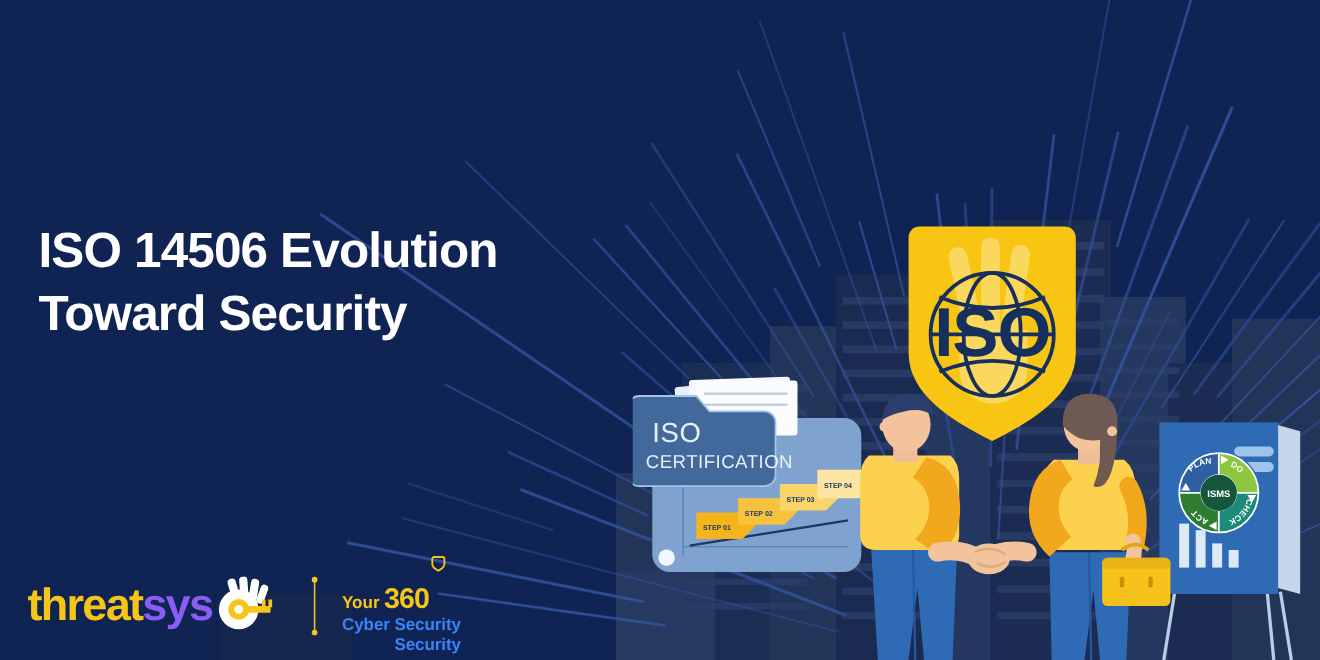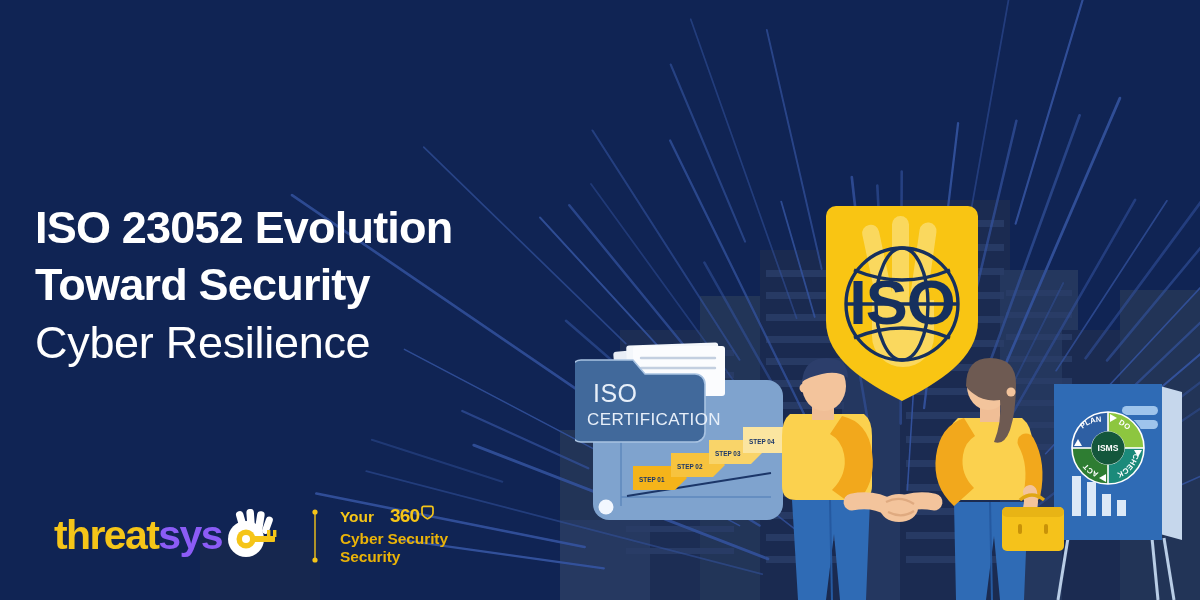--- a/index.html
+++ b/index.html
@@ -20,35 +20,35 @@
   .hl-bold {
     display:block; color:#ffffff; font-weight:bold;
     font-size:45px; letter-spacing:-0.8px; line-height:1.26;
     white-space:nowrap;
   }
   .hl-light {
     display:block; color:#ffffff; font-weight:300;
     font-size:45px; letter-spacing:-0.3px; line-height:1.26;
     margin-top:2px; white-space:nowrap;
   }
-  #brand { position:absolute; left:54px; top:505px; z-index:45;
-           display:flex; align-items:center; }
+  #brand { position:absolute; left:25px; top:505px; z-index:45;
+           display:flex; align-items:center;text-align:right; }
   .wordmark { font-size:41px; font-weight:bold; letter-spacing:-1.6px;
               line-height:1; display:flex; align-items:baseline; }
   .wm-y { color:#F5C518; }
   .wm-w { color:#8b5cf6; }
   .hand-key { margin-left:-2px; }
   .divider-wrap { margin:0 22px 0 30px; }
   .tagline { line-height:1.18; }
-  .tag-row { font-size:15.5px; font-weight:bold; color:#eab308;
+  .tag-row { font-size:15.5px; font-weight:bold; color:#3b82f6;
              letter-spacing:-0.1px; white-space:nowrap; }
-  .tag-360 { font-size:19px; font-weight:bold; color:#F5C518;
-             letter-spacing:-0.8px; }
+  .tag-360 { font-size:26px; font-weight:bold; color:#F5C518;
+             letter-spacing:-0.8px;margin-top:24px; }
   .tag-your { font-size:15.5px; font-weight:bold; color:#F5C518;
-              margin-right:16px; }
+              margin-right:4px; }
   .row1 { display:flex; align-items:baseline; }
 </style>
 </head>
 <body>
 
 <div id="banner">
 
   <svg class="layer" viewBox="0 0 1200 600" preserveAspectRatio="none" style="z-index:2;">
     <rect x="620" y="330" width="120" height="270" fill="#1C2D54"></rect>
     <rect x="700" y="296" width="62" height="304" fill="#223character"></rect>
@@ -350,23 +350,22 @@
 
     <g fill="#DCE9F7">
       <rect x="26" y="98" width="9" height="40"></rect>
       <rect x="41" y="104" width="9" height="34"></rect>
       <rect x="56" y="116" width="9" height="22"></rect>
       <rect x="71" y="122" width="9" height="16"></rect>
     </g>
   </svg>
 
   <div id="headline">
-    <span class="hl-bold">ISO 23052 Evolution</span>
+    <span class="hl-bold">ISO 14506 Evolution</span>
     <span class="hl-bold">Toward Security</span>
-    <span class="hl-light">Cyber Resilience</span>
   </div>
 
   <div id="brand">
     <div class="wordmark">
       <span class="wm-y">threat</span>
       <span class="wm-w">sys</span>
     </div>
     <svg class="hand-key" width="62" height="54" viewBox="0 0 62 54">
       <g fill="#FFFFFF">
         <rect x="18" y="2" width="7.5" height="22" rx="3.7" transform="rotate(-16 21 13)"></rect>

